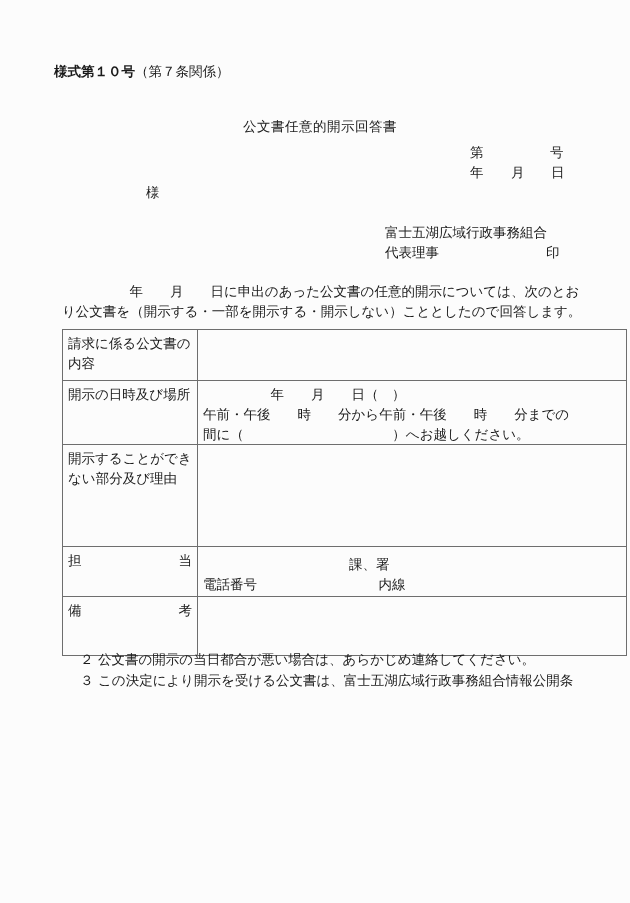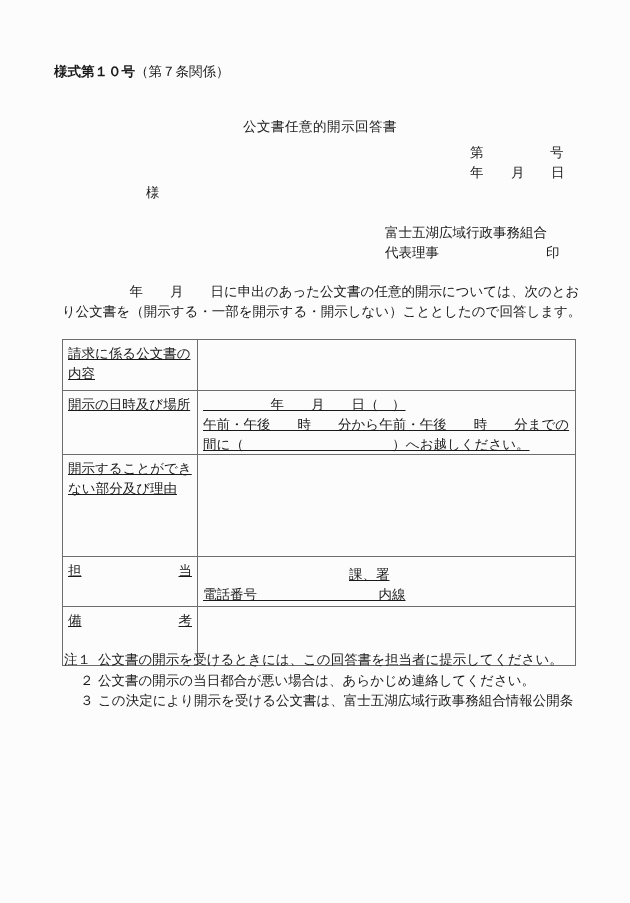--- a/index.html
+++ b/index.html
@@ -30,25 +30,24 @@
     .org-name { left: 385px; top: 226px; }
     .rep-title { left: 385px; top: 246px; }
     .seal { left: 546px; top: 246px; }
 
     .intro-1 { left: 62px; top: 285px; width: 510px; white-space: pre; }
     .intro-2 { left: 62px; top: 305px; width: 520px; white-space: pre; }
 
     table.form-table {
       position: absolute;
       left: 62px;
-      top: 339px;
-      width: 514px;
+      top: 329px;
+      width: 565px;
       border-collapse: collapse;
       table-layout: fixed;
-      text-decoration: underline;
     }
     table.form-table td {
       border: 1.5px solid #6e6e6e;
       vertical-align: top;
       padding: 3px 5px 0 5px;
       font-size: 13.5px;
       line-height: 20px;
       box-sizing: border-box;
     }
     td.label-cell { width: 135px; }
@@ -145,24 +144,20 @@
         <span>考</span>
       </div>
     </td>
     <td></td>
   </tr>
 </tbody>
   </table>
 
 <div class="notes">
   <div class="note-row">
-    <span class="note-num">注１</span>
-    <span>公文書の開示を受けるときには、この回答書を担当者に提示してください。</span>
-  </div>
-  <div class="note-row">
     <span class="note-num sub">２</span>
     <span>公文書の開示の当日都合が悪い場合は、あらかじめ連絡してください。</span>
   </div>
   <div class="note-row">
     <span class="note-num sub">３</span>
     <span>この決定により開示を受ける公文書は、富士五湖広域行政事務組合情報公開条</span>
   </div>
 </div>
 
 </body></html>

